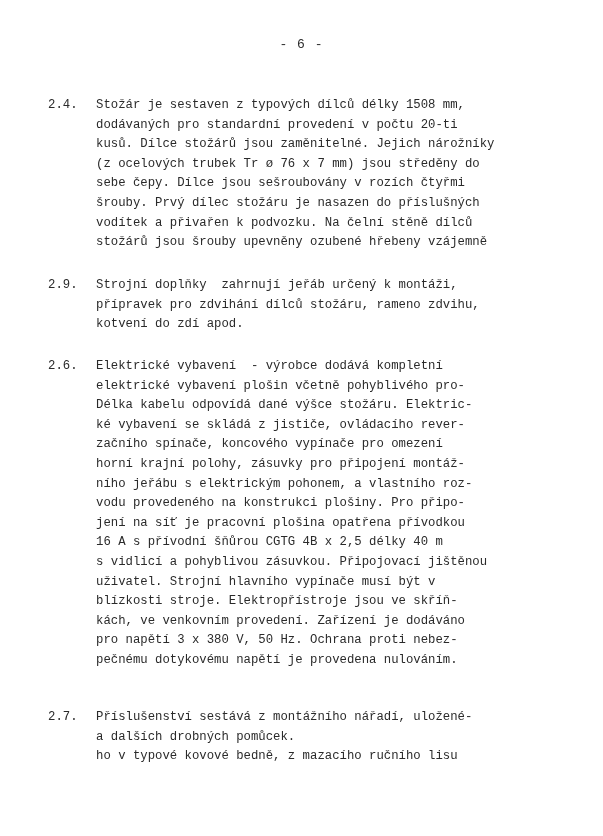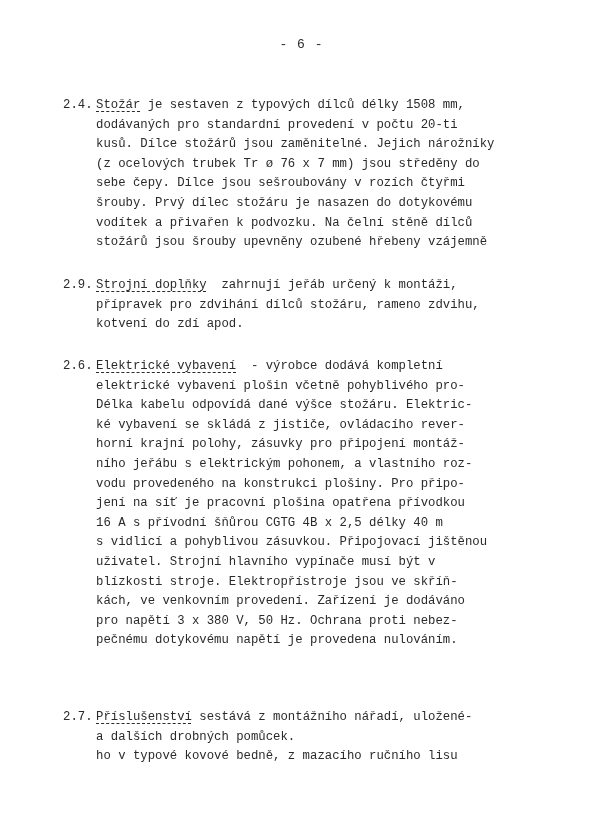--- a/index.html
+++ b/index.html
@@ -24,41 +24,40 @@
     font-size: 13px;
     letter-spacing: 1px;
   }
   .section {
     position: absolute;
     left: 48px;
     width: 540px;
   }
   .sec-num {
     position: absolute;
-    left: 15px;
+    left: 0;
     top: 0;
     font-size: 12.3px;
     line-height: 19.6px;
     white-space: pre;
   }
   .sec-body {
     position: absolute;
     left: 48px;
     top: 0;
     width: 480px;
     font-size: 12.3px;
     line-height: 19.6px;
   }
   .line {
     white-space: pre;
     display: block;
     height: 19.6px;
   }
   .heading {
-    text-decoration: underline;
     text-decoration-style: dashed;
     text-underline-offset: 3px;
     text-decoration-thickness: 1px;
     text-align: right;
   }
   #s24 { top: 96px; }
   #s25 { top: 276px; }
   #s26 { top: 357px; }
   #s27 { top: 708px; }
 </style>
@@ -68,21 +67,21 @@
 <div class="page-number">- 6 -</div>
 
 <div class="section" id="s24">
   <div class="sec-num">2.4.</div>
   <div class="sec-body">
     <span class="line"><span class="heading">Stožár</span><span> je sestaven z typových dílců délky 1508 mm,</span></span>
     <span class="line">dodávaných pro standardní provedení v počtu 20-ti</span>
     <span class="line">kusů. Dílce stožárů jsou zaměnitelné. Jejich nárožníky</span>
     <span class="line">(z ocelových trubek Tr ø 76 x 7 mm) jsou středěny do</span>
     <span class="line">sebe čepy. Dílce jsou sešroubovány v rozích čtyřmi</span>
-    <span class="line">šrouby. Prvý dílec stožáru je nasazen do dotykovému</span>
+    <span class="line">šrouby. Prvý dílec stožáru je nasazen do příslušných</span>
     <span class="line">vodítek a přivařen k podvozku. Na čelní stěně dílců</span>
     <span class="line">stožárů jsou šrouby upevněny ozubené hřebeny vzájemně</span>
   </div>
 </div>
 
 <div class="section" id="s25">
   <div class="sec-num">2.9.</div>
   <div class="sec-body">
     <span class="line"><span class="heading">Strojní doplňky</span><span>  zahrnují jeřáb určený k montáži,</span></span>
     <span class="line">přípravek pro zdvihání dílců stožáru, rameno zdvihu,</span>
@@ -90,20 +89,21 @@
   </div>
 </div>
 
 <div class="section" id="s26">
   <div class="sec-num">2.6.</div>
   <div class="sec-body">
     <span class="line"><span class="heading">Elektrické vybavení</span><span>  - výrobce dodává kompletní</span></span>
     <span class="line">elektrické vybavení plošin včetně pohyblivého pro-</span>
     <span class="line">Délka kabelu odpovídá dané výšce stožáru. Elektric-</span>
     <span class="line">ké vybavení se skládá z jističe, ovládacího rever-</span>
+    <span class="line">začního spínače, koncového vypínače pro omezení</span>
     <span class="line">horní krajní polohy, zásuvky pro připojení montáž-</span>
     <span class="line">ního jeřábu s elektrickým pohonem, a vlastního roz-</span>
     <span class="line">vodu provedeného na konstrukci plošiny. Pro připo-</span>
     <span class="line">jení na síť je pracovní plošina opatřena přívodkou</span>
     <span class="line">16 A s přívodní šňůrou CGTG 4B x 2,5 délky 40 m</span>
     <span class="line">s vidlicí a pohyblivou zásuvkou. Připojovací jištěnou</span>
     <span class="line">uživatel. Strojní hlavního vypínače musí být v</span>
     <span class="line">blízkosti stroje. Elektropřístroje jsou ve skříň-</span>
     <span class="line">kách, ve venkovním provedení. Zařízení je dodáváno</span>
     <span class="line">pro napětí 3 x 380 V, 50 Hz. Ochrana proti nebez-</span>

